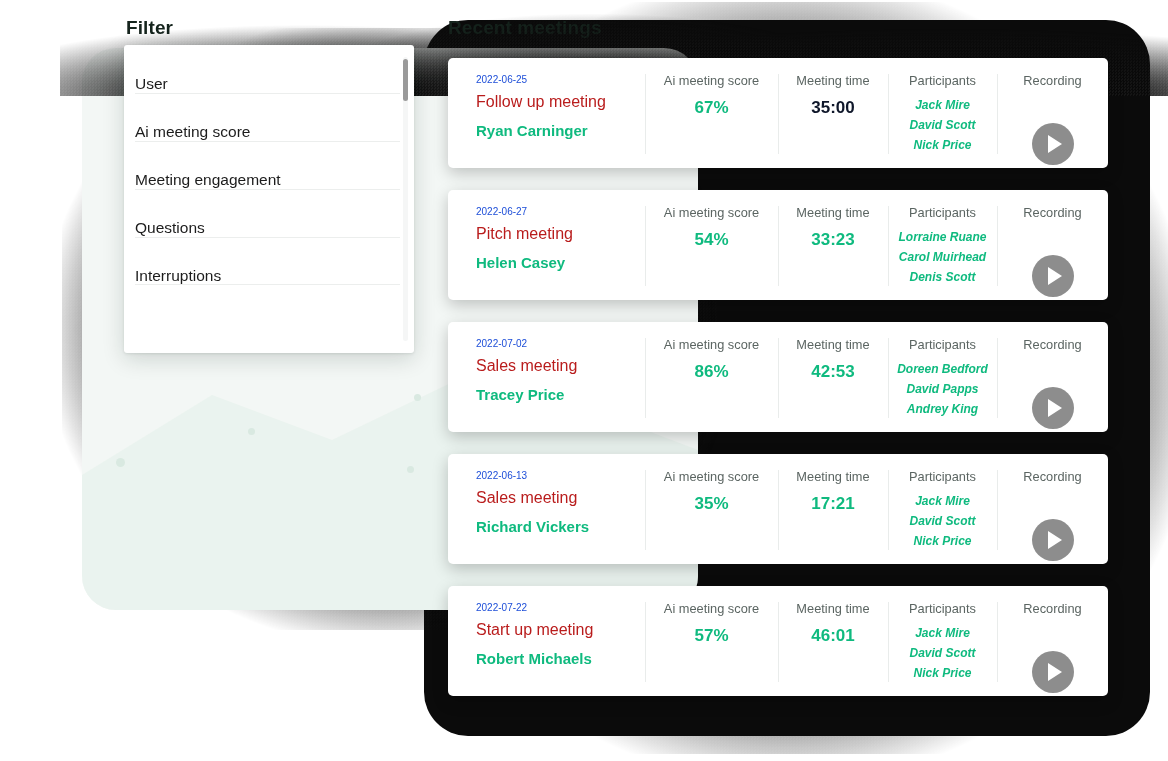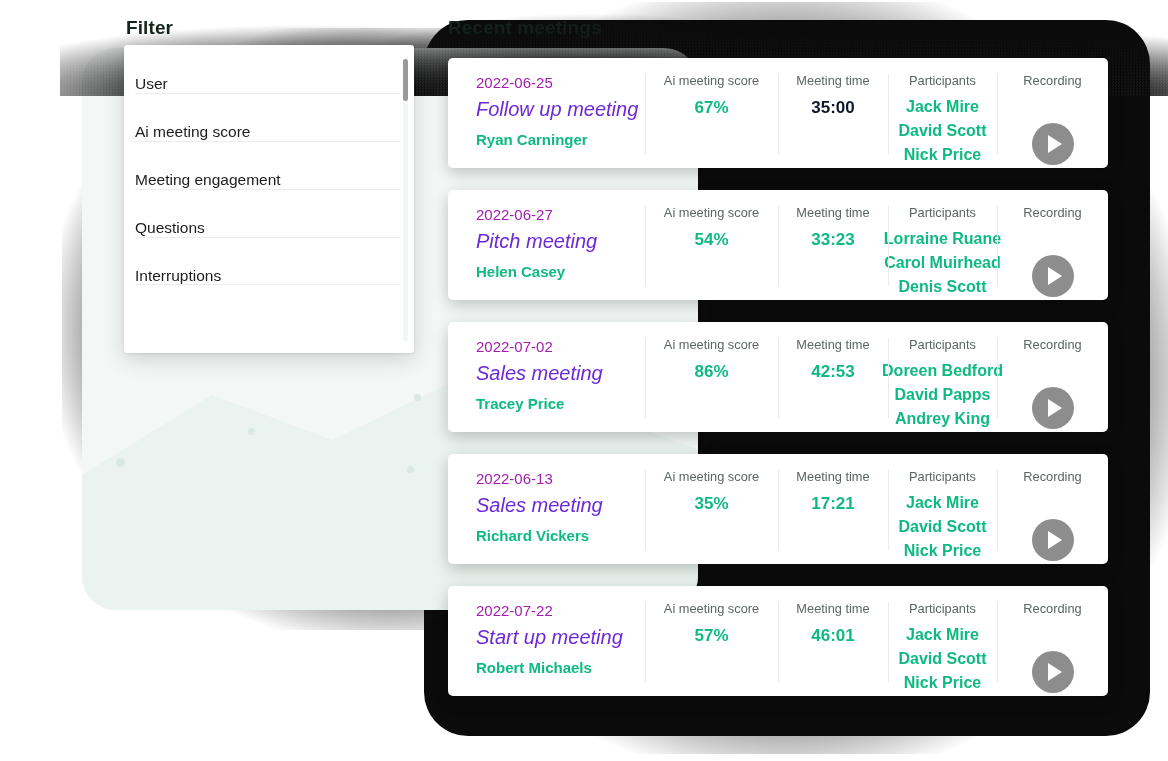--- a/index.html
+++ b/index.html
@@ -152,27 +152,27 @@
     content:"";
     position:absolute; left:0; top:16px; bottom:14px;
     width:1px; background:#e9eceb;
   }
   .c-info{ width:197px; padding:17px 0 0 28px; }
   .c-score{ width:133px; align-items:center; padding-top:17px; }
   .c-time{ width:110px; align-items:center; padding-top:17px; }
   .c-part{ width:109px; align-items:center; padding-top:17px; }
   .c-rec{ flex:1; align-items:center; padding-top:17px;gap:22px; }
 
-  .m-date{ font-size:15px; color:#a21caf; line-height:1; margin-bottom:9px; }
-  .m-title{ font-size:20px; color:#6d28d9; line-height:1; margin-bottom:13px;font-style:italic; }
+  .m-date{ font-size:10px; color:#1d4ed8; line-height:1; margin-bottom:9px; }
+  .m-title{ font-size:16px; color:#b91c1c; line-height:1; margin-bottom:13px; }
   .m-owner{ font-size:15px; font-weight:700; color:#0fba7f; line-height:1; }
 
   .col-head{ font-size:12.8px; color:#5b6562; line-height:1; margin-bottom:11px; }
   .big-val{ font-size:17px; font-weight:700; color:#0fba7f; line-height:1; }
-  .p-name{ font-size:16px; font-weight:700; color:#0fba7f; line-height:1; margin-bottom:8px; white-space:nowrap; }
+  .p-name{ font-size:12px; font-weight:700; color:#0fba7f; line-height:1; margin-bottom:8px; white-space:nowrap;font-style:italic; }
 
   .play-btn{
     margin-top:2px;
     width:42px; height:42px;
     border-radius:50%;
     background:#8d8d8d;
     display:flex; align-items:center; justify-content:center;
     cursor:pointer;
   }
   .play-tri{

